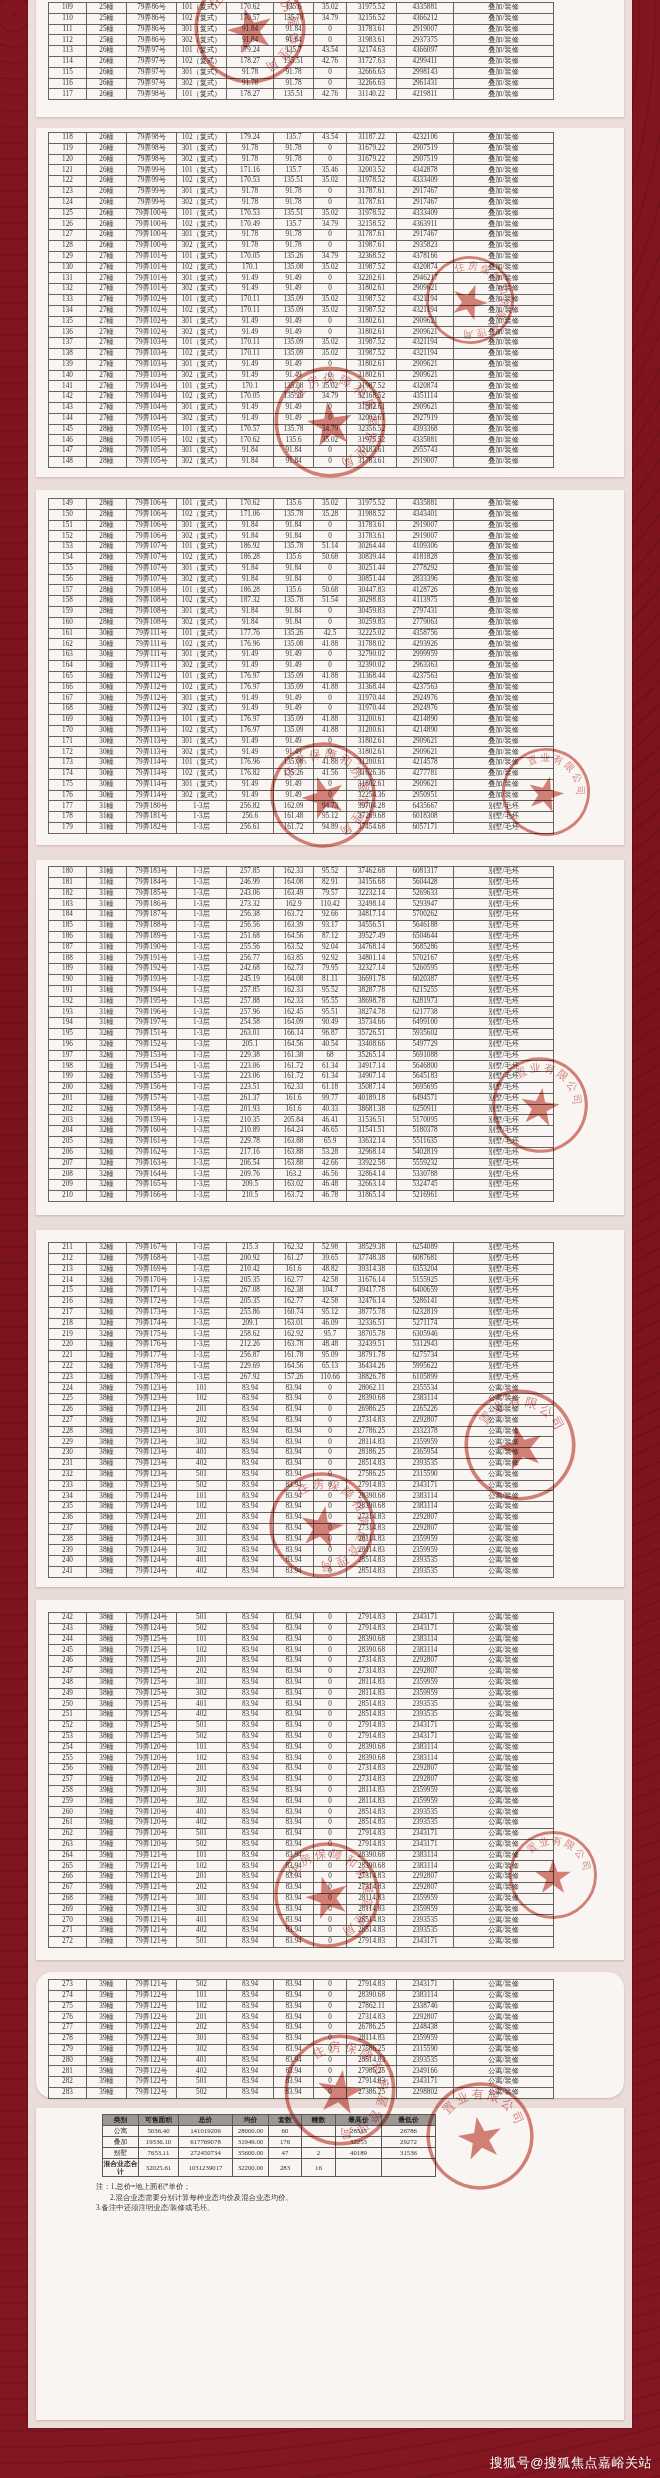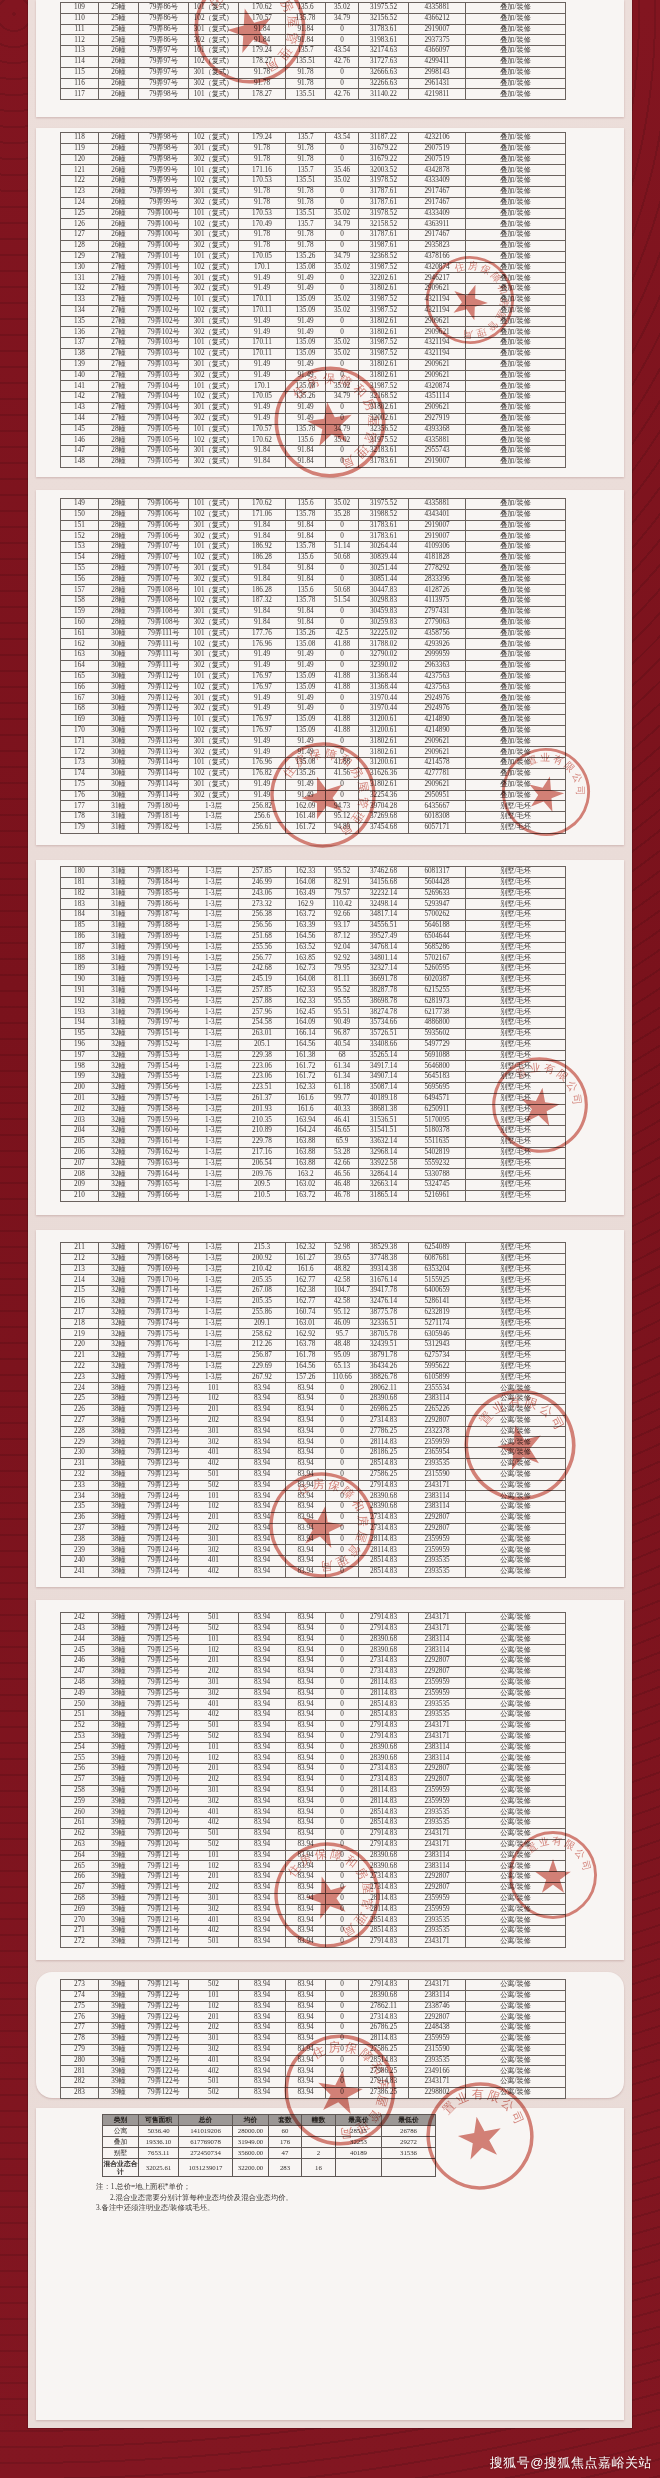--- a/index.html
+++ b/index.html
@@ -17,21 +17,21 @@
   .paper{
     position:absolute;left:28px;top:0;width:604px;height:2428px;
     background:linear-gradient(180deg,#ecdeda 0%,#e9dbd7 55%,#eadcd8 100%);
     box-shadow:0 0 0 1px rgba(0,0,0,.15);
   }
   .card{
     position:absolute;left:8px;width:588px;
     background:#f8f5f3;
     box-shadow:0 1px 2px rgba(120,60,60,.25);
   }
-  table.price{border-collapse:collapse;margin-left:24px;table-layout:fixed;width:505px;}
+  table.price{border-collapse:collapse;margin-left:12px;table-layout:fixed;width:505px;}
   table.price td{
     border:1px solid #6a625e;
     font-size:7.2px;line-height:1;color:#3a3634;
     text-align:center;vertical-align:middle;
     height:9.8px;padding:0;overflow:hidden;white-space:nowrap;
   }
   table.sum{border-collapse:collapse;table-layout:fixed;position:absolute;}
   table.sum td,table.sum th{
     border:1px solid #5f5855;font-size:6.8px;line-height:1.05;color:#332f2d;
     text-align:center;vertical-align:middle;height:10px;padding:0;overflow:hidden;
@@ -1145,21 +1145,21 @@
               </tr>
               <tr>
                 <td>194</td>
                 <td>31幢</td>
                 <td>79弄197号</td>
                 <td>1-3层</td>
                 <td>254.58</td>
                 <td>164.09</td>
                 <td>90.49</td>
                 <td>35734.66</td>
-                <td>4886800</td>
+                <td>6499100</td>
                 <td>别墅/毛坯</td>
               </tr>
               <tr>
                 <td>195</td>
                 <td>32幢</td>
                 <td>79弄151号</td>
                 <td>1-3层</td>
                 <td>263.01</td>
                 <td>166.14</td>
                 <td>96.87</td>
@@ -1250,21 +1250,21 @@
                 <td>38681.38</td>
                 <td>6250911</td>
                 <td>别墅/毛坯</td>
               </tr>
               <tr>
                 <td>203</td>
                 <td>32幢</td>
                 <td>79弄159号</td>
                 <td>1-3层</td>
                 <td>210.35</td>
-                <td>163.94</td>
+                <td>205.84</td>
                 <td>46.41</td>
                 <td>31536.51</td>
                 <td>5170095</td>
                 <td>别墅/毛坯</td>
               </tr>
               <tr>
                 <td>204</td>
                 <td>32幢</td>
                 <td>79弄160号</td>
                 <td>1-3层</td>

